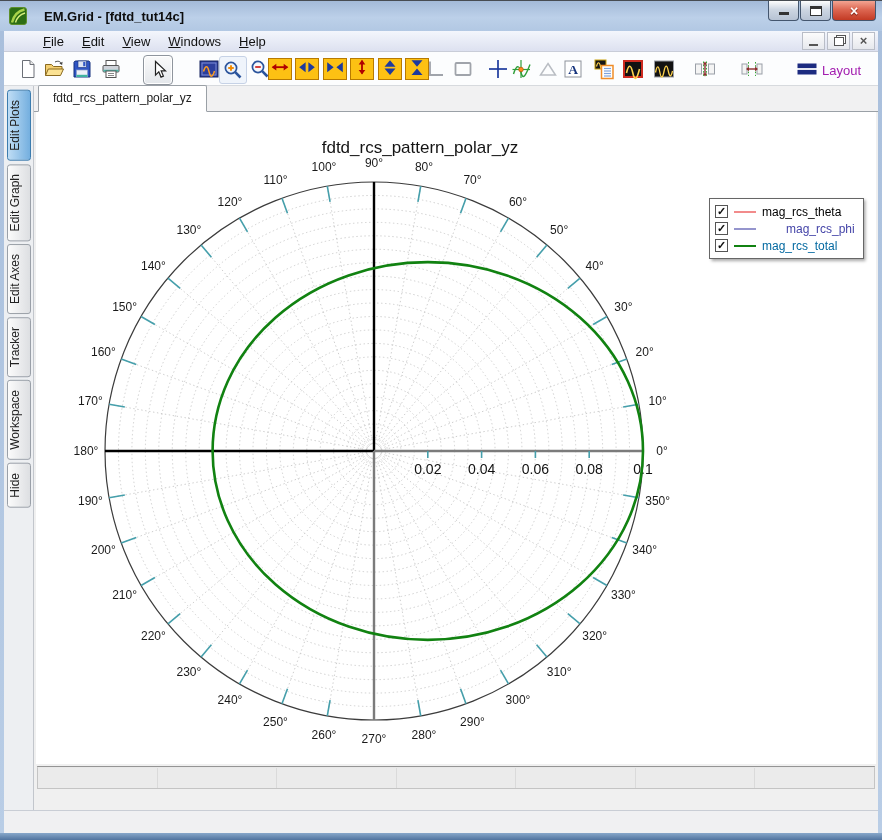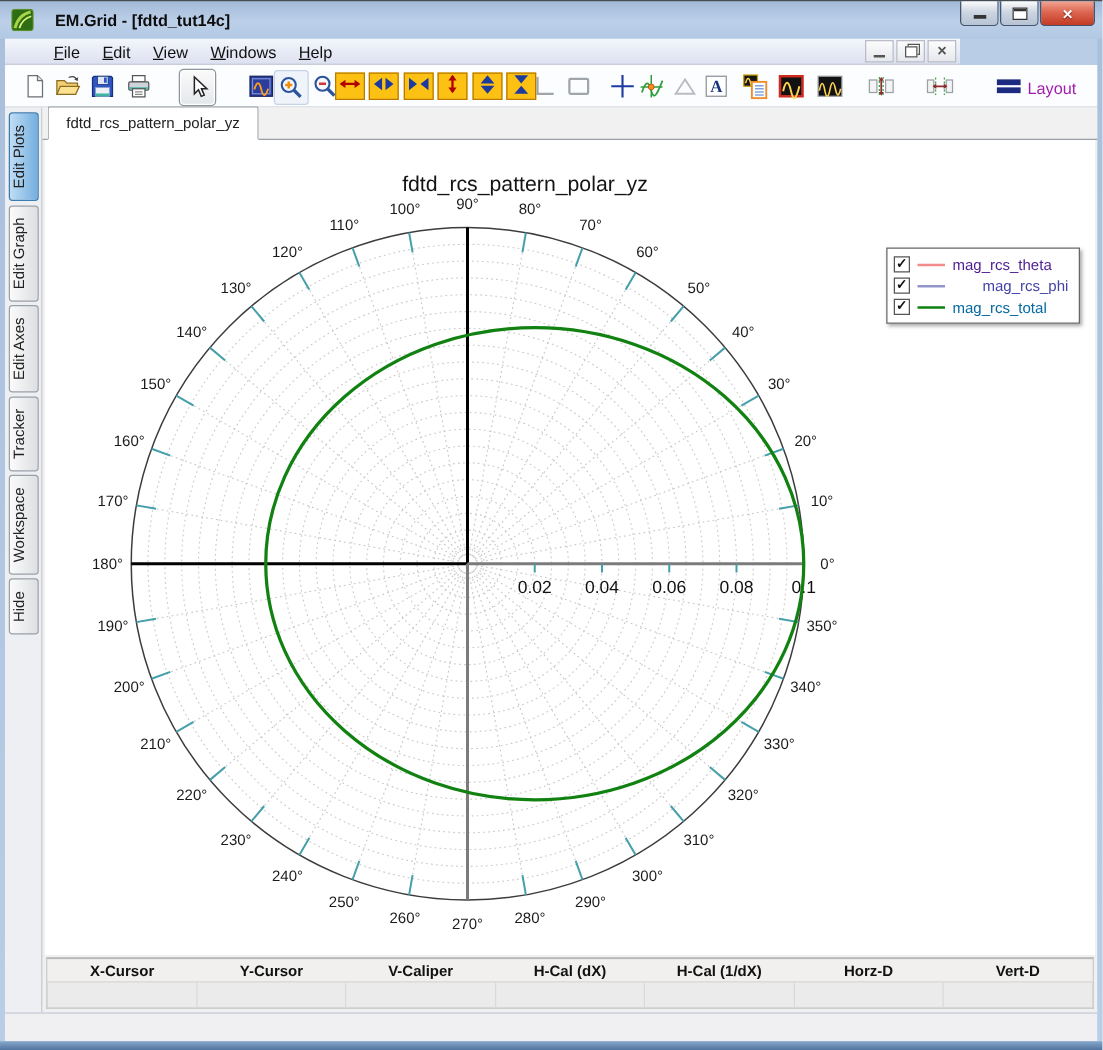--- a/index.html
+++ b/index.html
@@ -14,21 +14,21 @@
   .caption-btns{position:absolute;right:6px;top:0;display:flex;}
   .cap-btn{height:20px;box-sizing:border-box;border:1px solid #44566e;border-top:none;
     border-radius:0 0 4px 4px;margin-left:1px;display:flex;align-items:center;justify-content:center;
     background:linear-gradient(#fdfdfd,#cdd6e2 45%,#b7c3d4);}
   .cap-btn.min,.cap-btn.max{width:31px;}
   .cap-btn.close{width:44px;background:linear-gradient(#f2a492,#dd6752 45%,#c33a24);}
   .glyph-min{width:10px;height:3px;background:#333;margin-top:6px;}
   .glyph-max{width:10px;height:8px;border:1px solid #333;box-shadow:inset 0 2px 0 #333;background:#fff;}
   .glyph-close{color:#fff;font-weight:bold;font-size:14px;line-height:14px;text-shadow:0 1px 1px #6e1408;}
 
-  .menubar{position:absolute;left:4px;top:31px;width:764px;height:21px;
+  .menubar{position:absolute;left:4px;top:31px;width:874px;height:21px;
     background:linear-gradient(#f3f6fc,#dde1f0);border-bottom:1px solid #c9cdd8;box-sizing:border-box;}
   .menu-items{display:flex;padding-left:30px;}
   .menu-item{font-size:13px;color:#111;padding:3px 9px 2px 9px;cursor:default;}
   .mdi-btns{position:absolute;right:3px;top:1px;display:flex;}
   .mdi-btn{width:23px;height:18px;margin-left:2px;box-sizing:border-box;border:1px solid #b9bdc7;
     background:linear-gradient(#fcfcfc,#e6e8ed);display:flex;align-items:center;justify-content:center;color:#555;}
   .mdi-min{width:9px;height:2px;background:#555;margin-top:7px;}
   .mdi-restore{width:8px;height:7px;border:1px solid #555;box-shadow:2px -2px 0 -1px #fff,2px -2px 0 0 #555;background:#fff;}
   .mdi-close{font-size:13px;font-weight:bold;line-height:12px;}
 
@@ -475,44 +475,35 @@
         <text x="553.2" y="362" text-anchor="middle" font-size="14" fill="#111" font-family="Liberation Sans, sans-serif">0.08</text>
         <line x1="607" y1="339" x2="607" y2="346" stroke="#459fab" stroke-width="1.6"></line>
         <text x="607" y="362" text-anchor="middle" font-size="14" fill="#111" font-family="Liberation Sans, sans-serif">0.1</text>
         <ellipse cx="391.8" cy="339" rx="215.20000000000002" ry="188.838" fill="none" stroke="#118211" stroke-width="2.6"></ellipse>
         <text x="384" y="41" text-anchor="middle" font-size="17" fill="#141414" font-family="Liberation Sans, sans-serif">fdtd_rcs_pattern_polar_yz</text>
       </svg>
     <div class="legend">
         <div class="legend-row">
           <span class="legend-check">✓</span>
           <span class="legend-swatch" style="border-top-color: rgb(242, 139, 139);"></span>
-          <span class="legend-label" style="color: #4c1d95;">mag_rcs_theta</span>
+          <span class="legend-label" style="color: #000000;">mag_rcs_theta</span>
         </div>
         <div class="legend-row">
           <span class="legend-check">✓</span>
           <span class="legend-swatch" style="border-top-color: rgb(149, 149, 205);"></span>
           <span class="legend-label" style="color: rgb(68, 68, 168); padding-left: 24px;">mag_rcs_phi</span>
         </div>
         <div class="legend-row">
           <span class="legend-check">✓</span>
           <span class="legend-swatch" style="border-top-color: rgb(17, 130, 17);"></span>
           <span class="legend-label" style="color: #0369a1;">mag_rcs_total</span>
         </div>
       </div>
   </div>
   <div class="statusbar">
-    <div class="status-head">
-        <div class="cell">X-Cursor</div>
-        <div class="cell">Y-Cursor</div>
-        <div class="cell">V-Caliper</div>
-        <div class="cell">H-Cal (dX)</div>
-        <div class="cell">H-Cal (1/dX)</div>
-        <div class="cell">Horz-D</div>
-        <div class="cell">Vert-D</div>
-      </div>
     <div class="status-vals">
         <div class="cell"></div>
         <div class="cell"></div>
         <div class="cell"></div>
         <div class="cell"></div>
         <div class="cell"></div>
         <div class="cell"></div>
         <div class="cell"></div>
       </div>
   </div>

